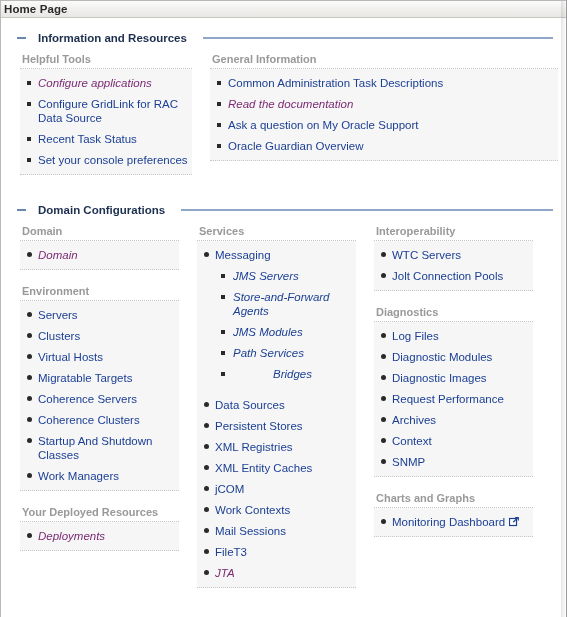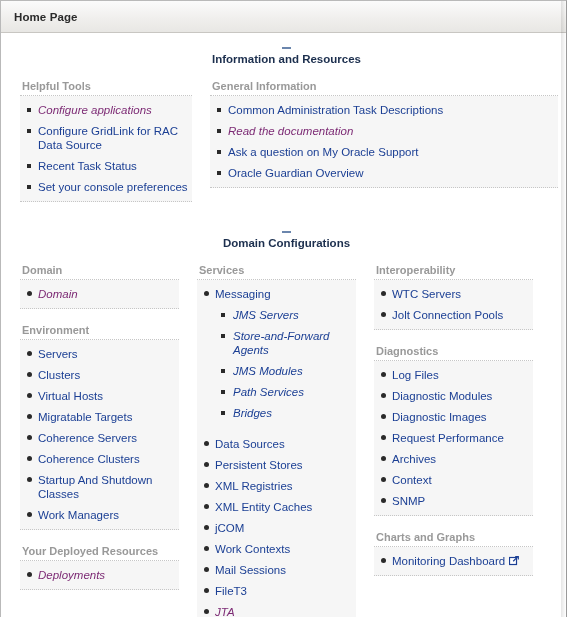--- a/index.html
+++ b/index.html
@@ -25,47 +25,46 @@
     content: "";
     position: absolute;
     top: 0; right: 0;
     width: 5px; height: 617px;
     background: linear-gradient(to right, rgba(0,0,0,0.10), rgba(0,0,0,0.0));
     pointer-events: none;
   }
 
   
   .titlebar {
-    height: 32px;
+    height: 17px;
     background: linear-gradient(to bottom, #fbfbfb 0%, #f0efed 55%, #e8e7e4 100%);
     border-bottom: 1px solid #c8c6c2;
     display: flex;
     align-items: center;
-    padding-left: 13px;
+    padding-left: 3px;
   }
   .titlebar .ttl {
     font-size: 11.5px;
     font-weight: bold;
     color: #2b2b2b;
     letter-spacing: 0.1px;
   }
 
   
   .content {
     padding: 0 10px 0 11px;
   }
 
   
   .section-head {
     display: flex;
     align-items: center;
-    gap: 4px;
+    gap: 12px;
     margin: 14px 0 9px 0;
     padding-left: 5px;
-    flex-direction: column;
   }
   .sect-toggle {
     display: inline-block;
     width: 9px;
     height: 2px;
     background: #6b86ad;
     flex: 0 0 auto;
     cursor: pointer;
   }
   .sect-title {
@@ -156,21 +155,21 @@
     line-height: 14px;
     font-style: italic;
   }
   ul.nest > li::before {
     content: "";
     position: absolute;
     left: 6px; top: 5px;
     width: 4px; height: 4px;
     background: #2a2a2a;
   }
-  ul.nest > li:last-child { margin-bottom: 17px; }
+  ul.nest > li:last-child { margin-bottom: 17px; text-align: center; }
 
   a.lnk {
     color: #1b3f94;
     text-decoration: none;
     cursor: pointer;
   }
   a.lnk.visited { color: #7c2a74; font-style: italic; }
 
   .extlink {
     display: inline-block;

